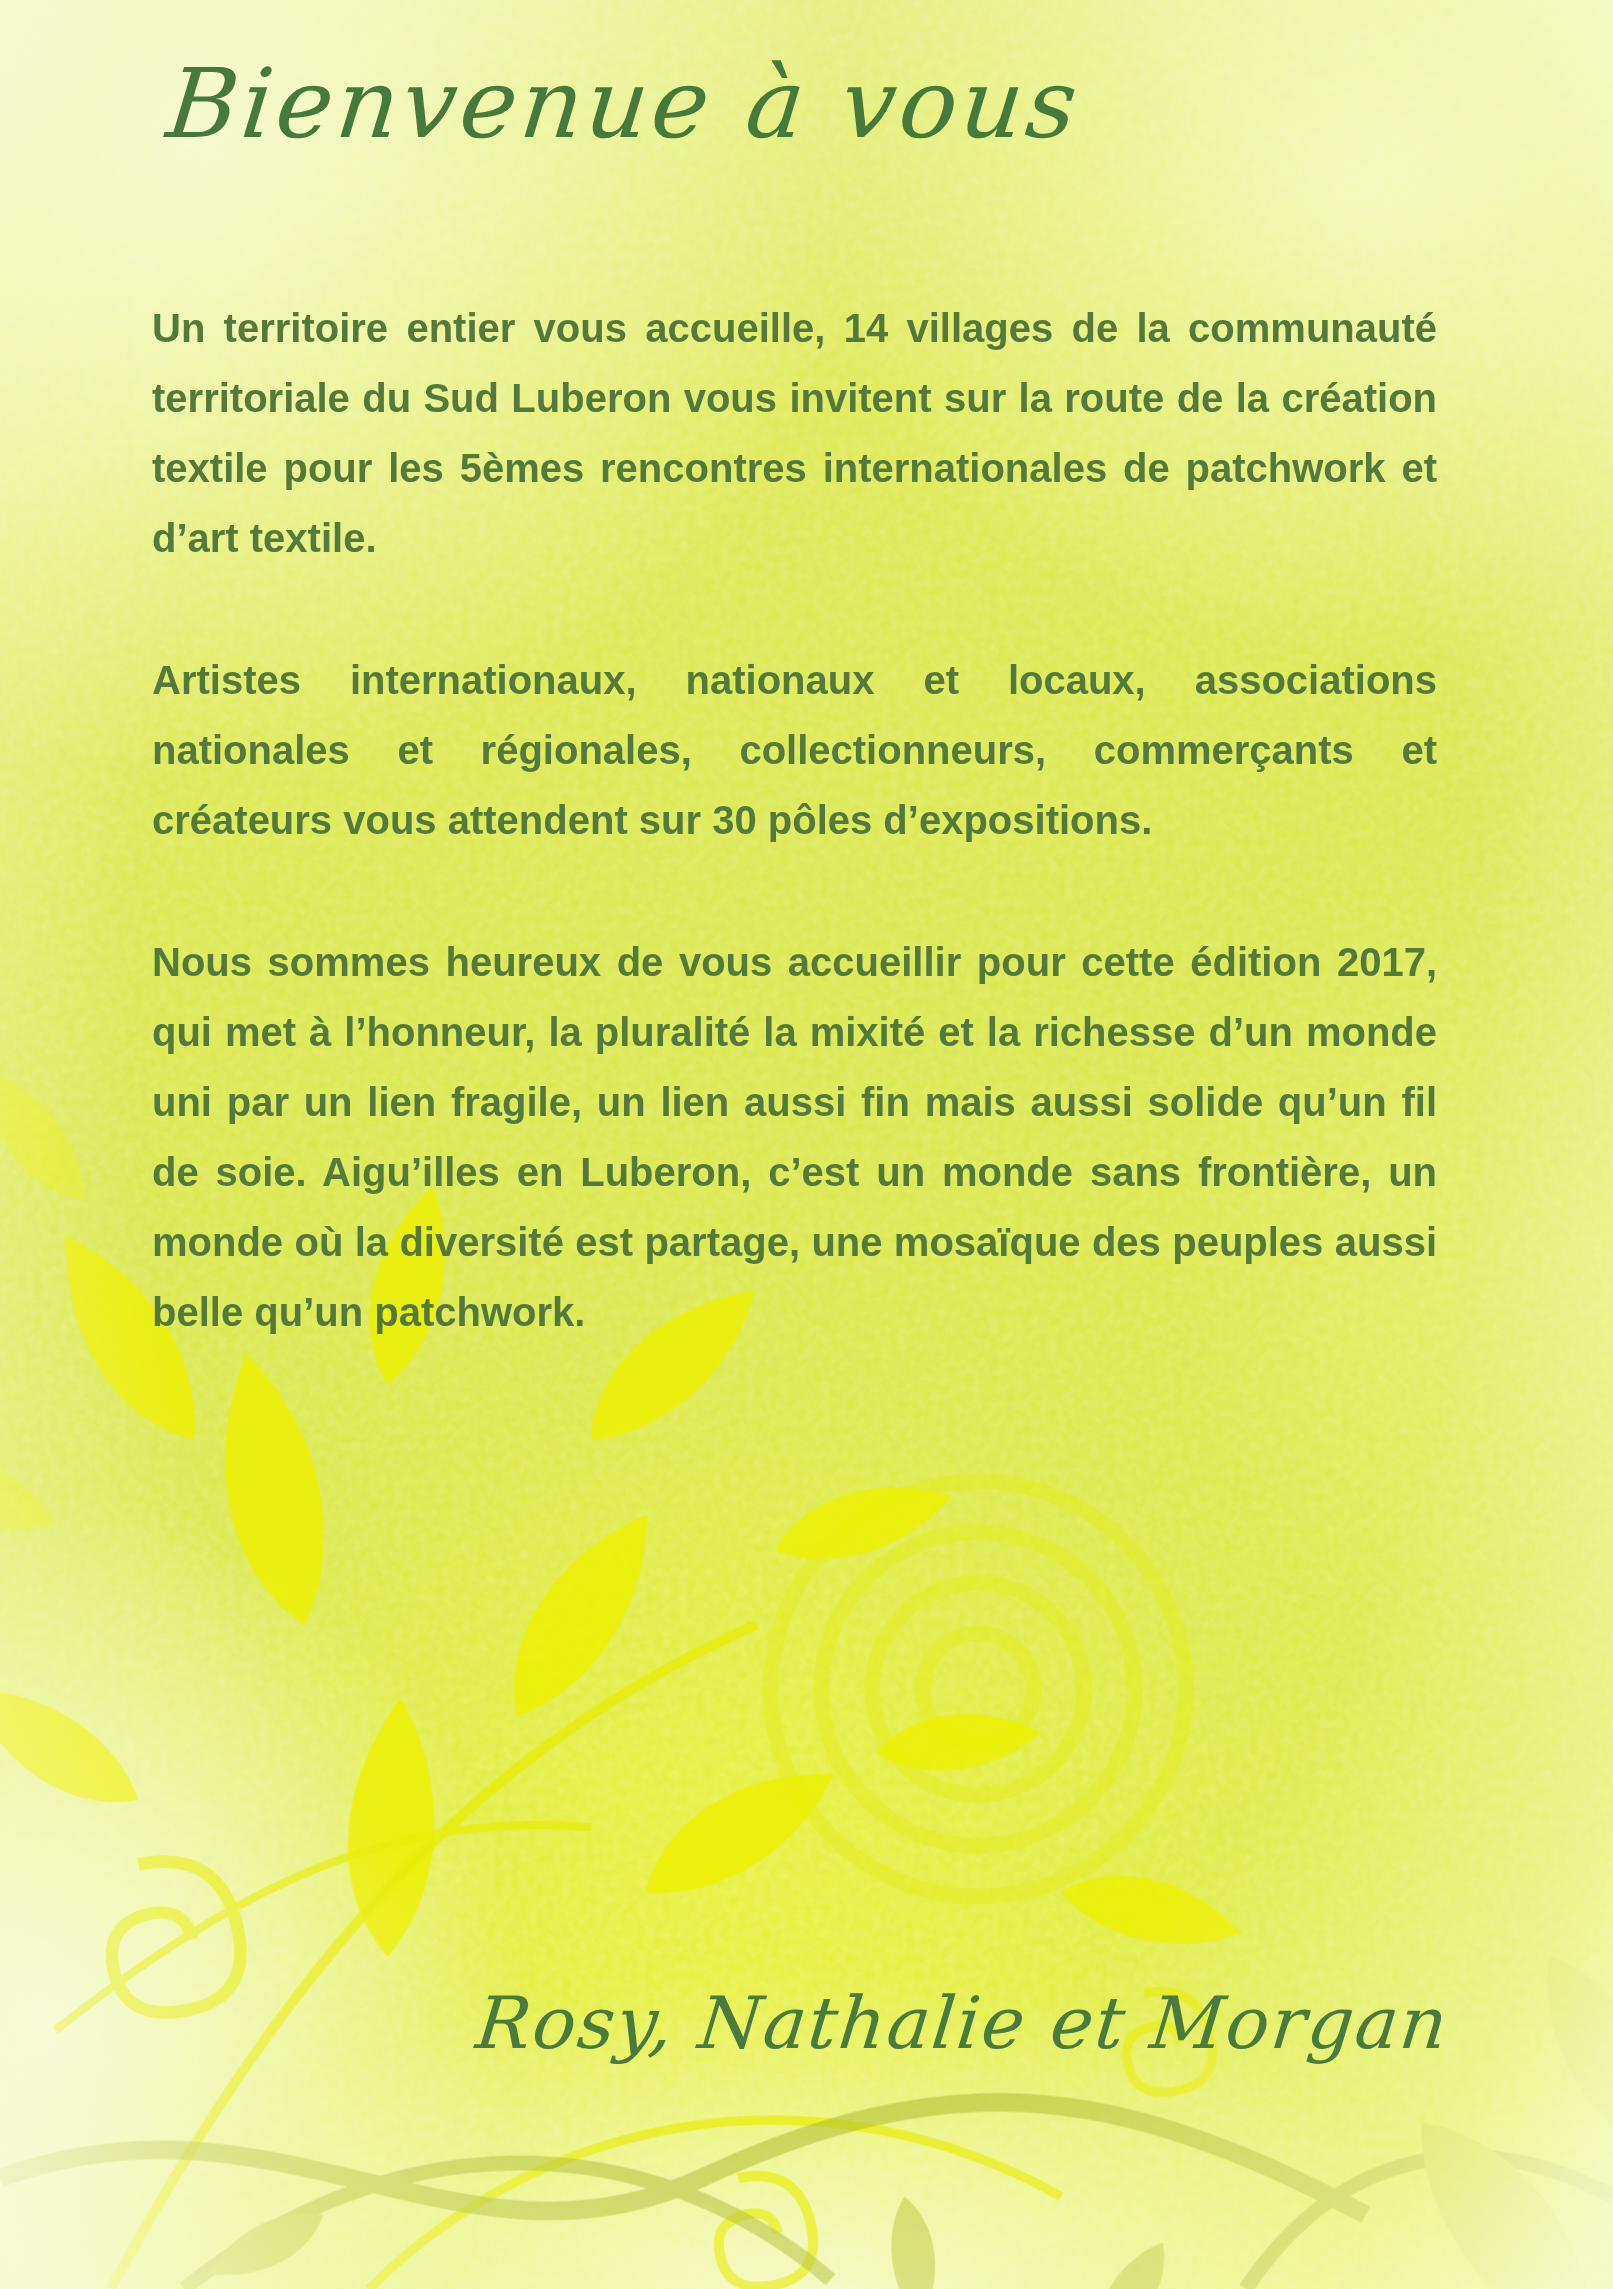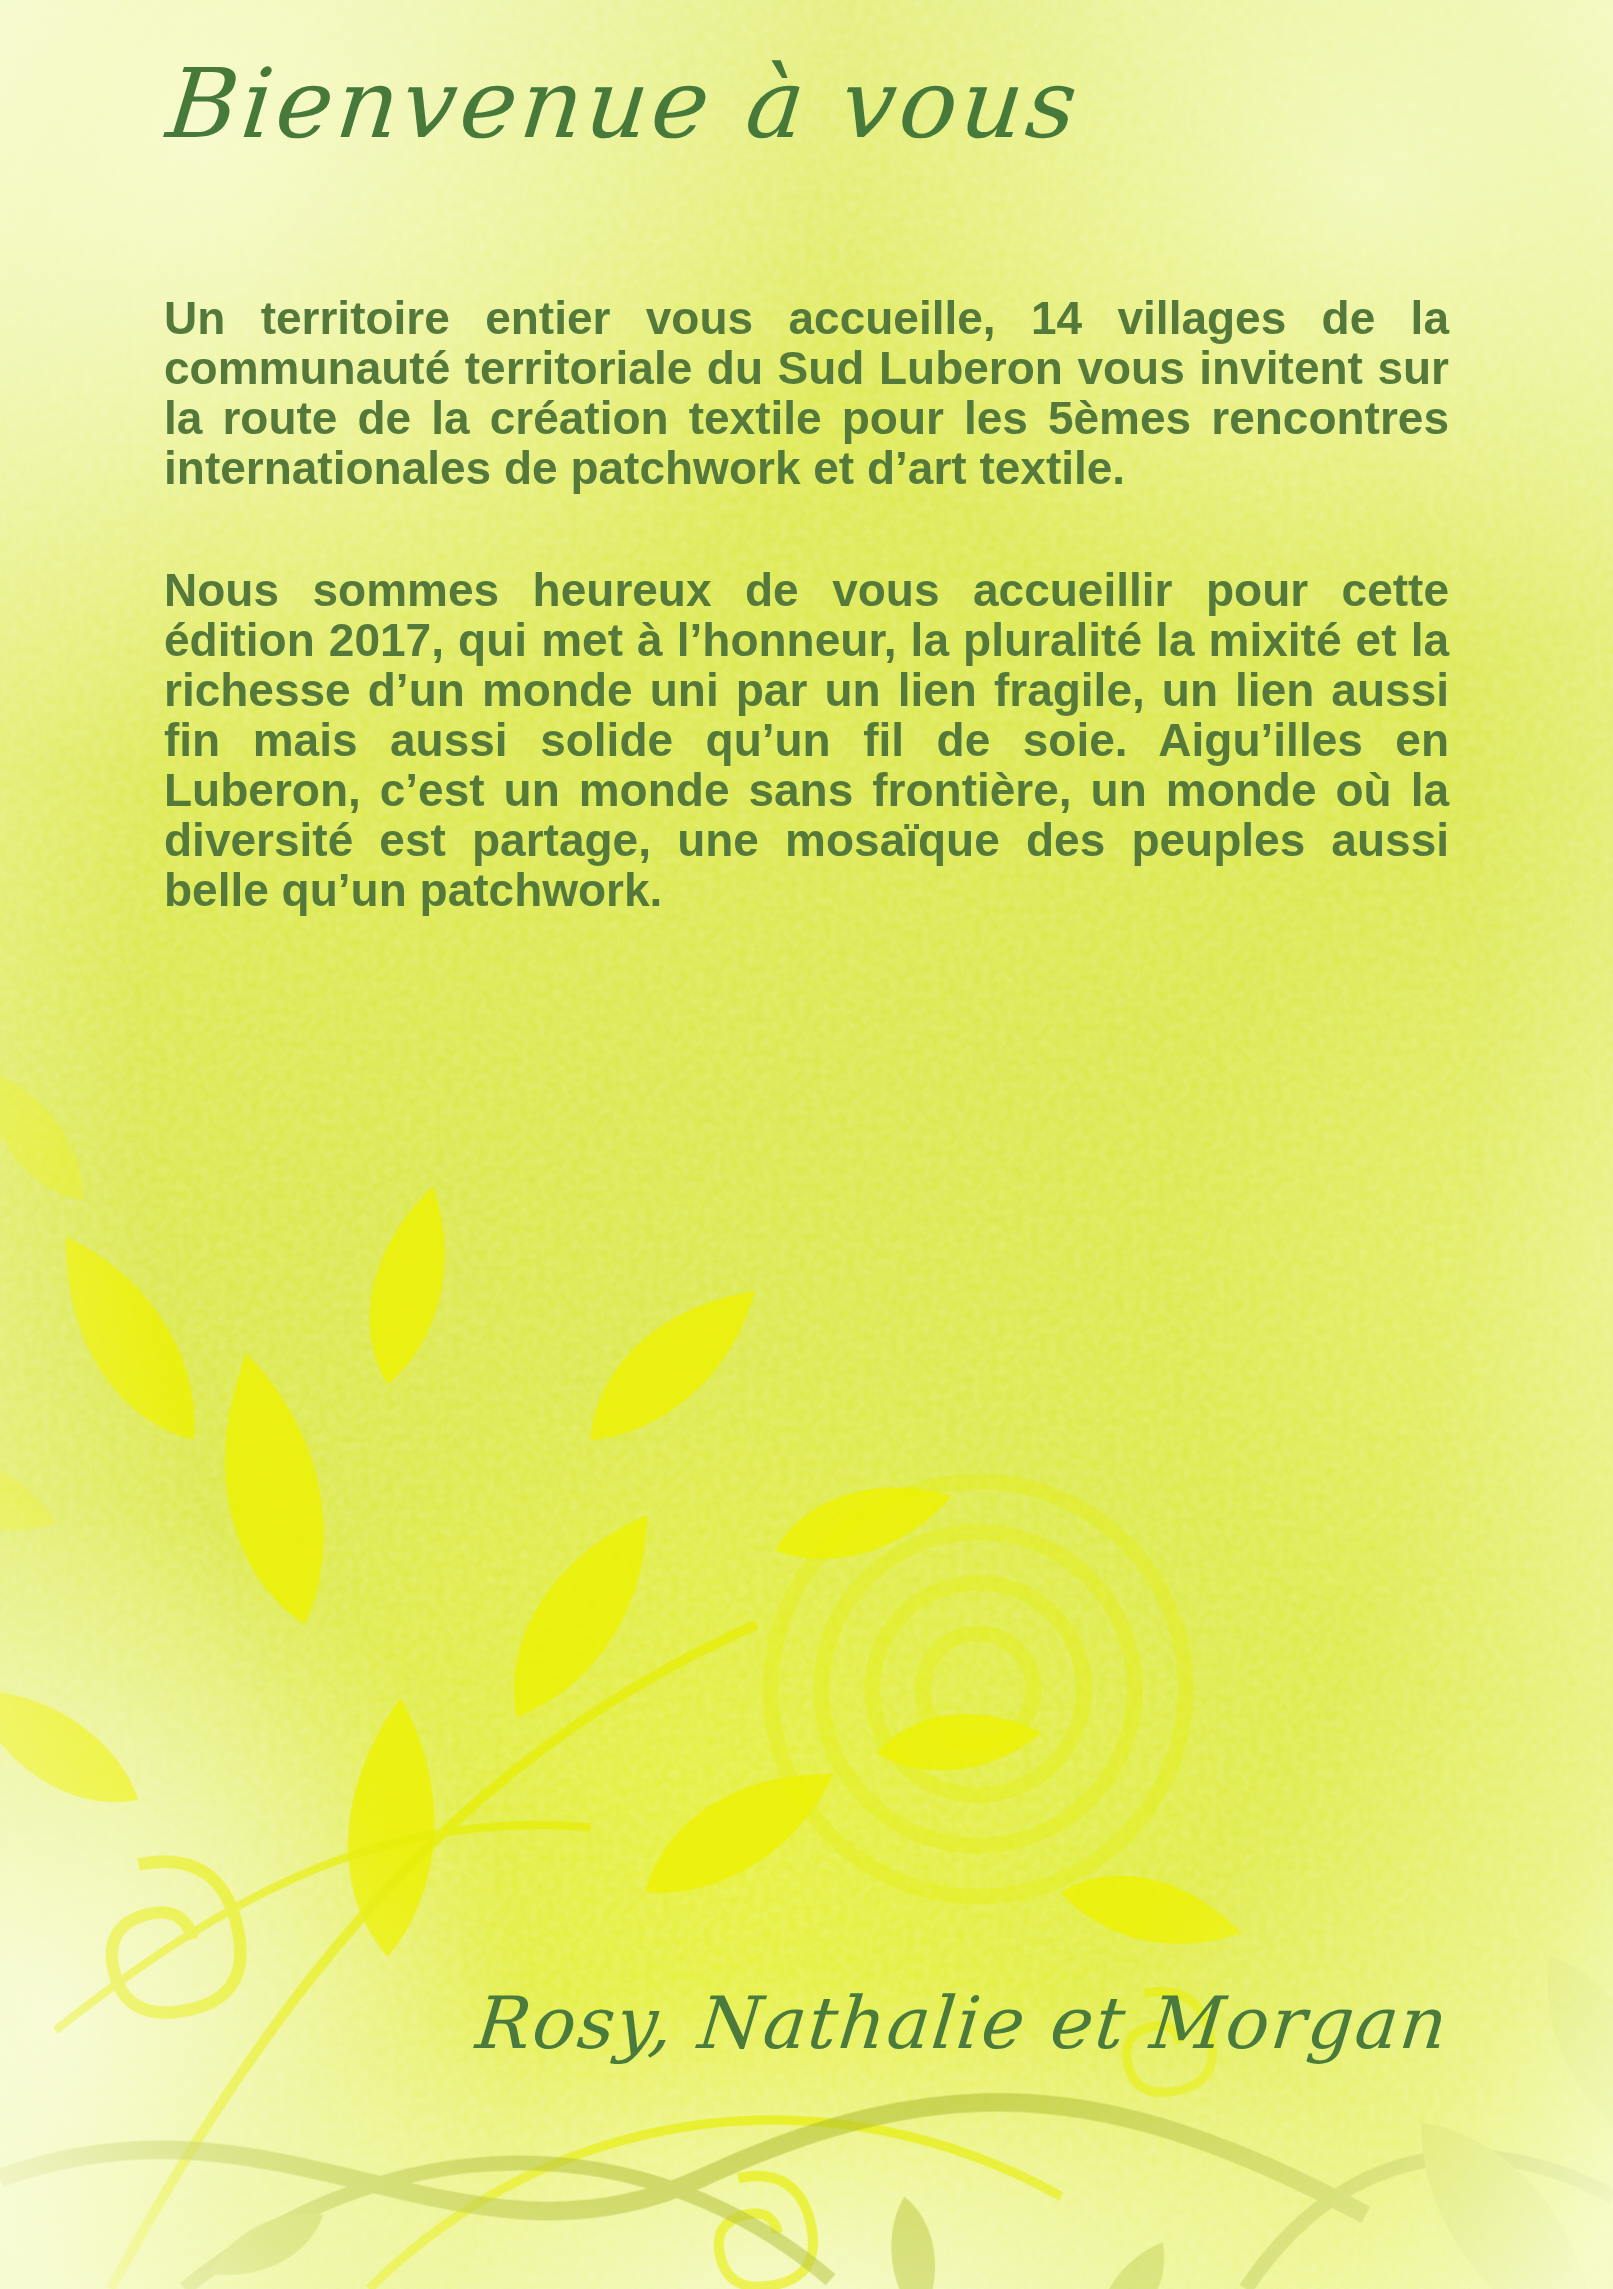--- a/index.html
+++ b/index.html
@@ -35,25 +35,25 @@
     font-family: "DejaVu Serif", serif;
     font-style: italic;
     font-size: 96px;
     letter-spacing: 3.7px;
     color: #47793b;
     transform: skewX(-6deg);
     white-space: nowrap;
   }
   .body-text {
     position: absolute;
-    left: 164px; top: 293px;
+    left: 152px; top: 293px;
     width: 1285px;
     color: #55793a;
-    font-size: 46px;
-    line-height: 50px;
+    font-size: 40px;
+    line-height: 70px;
     font-weight: bold;
     text-align: justify;
   }
   .body-text p { margin: 0 0 72px 0; }
   .signature {
     position: absolute;
     right: 164px; top: 1981px;
     font-family: "DejaVu Serif", serif;
     font-style: italic;
     font-size: 72px;
@@ -134,20 +134,21 @@
     </g>
   </svg>
 
   <div class="vignette"></div>
 
   <div class="content">
     <div class="title">Bienvenue à vous</div>
 
     <div class="body-text">
       <p>Un territoire entier vous accueille, 14 villages de la communauté territoriale du Sud Luberon vous invitent sur la route de la création textile pour les 5èmes rencontres internationales de patchwork et d’art textile.</p>
+      <p>Artistes internationaux, nationaux et locaux, associations nationales et régionales, collectionneurs, commerçants et créateurs vous attendent sur 30 pôles d’expositions.</p>
       <p>Nous sommes heureux de vous accueillir pour cette édition 2017, qui met à l’honneur, la pluralité la mixité et la richesse d’un monde uni par un lien fragile, un lien aussi fin mais aussi solide qu’un fil de soie. Aigu’illes en Luberon, c’est un monde sans frontière, un monde où la diversité est partage, une mosaïque des peuples aussi belle qu’un patchwork.</p>
     </div>
 
     <div class="signature">Rosy, Nathalie et Morgan</div>
 
   </div>
 
 </div>
 
 

